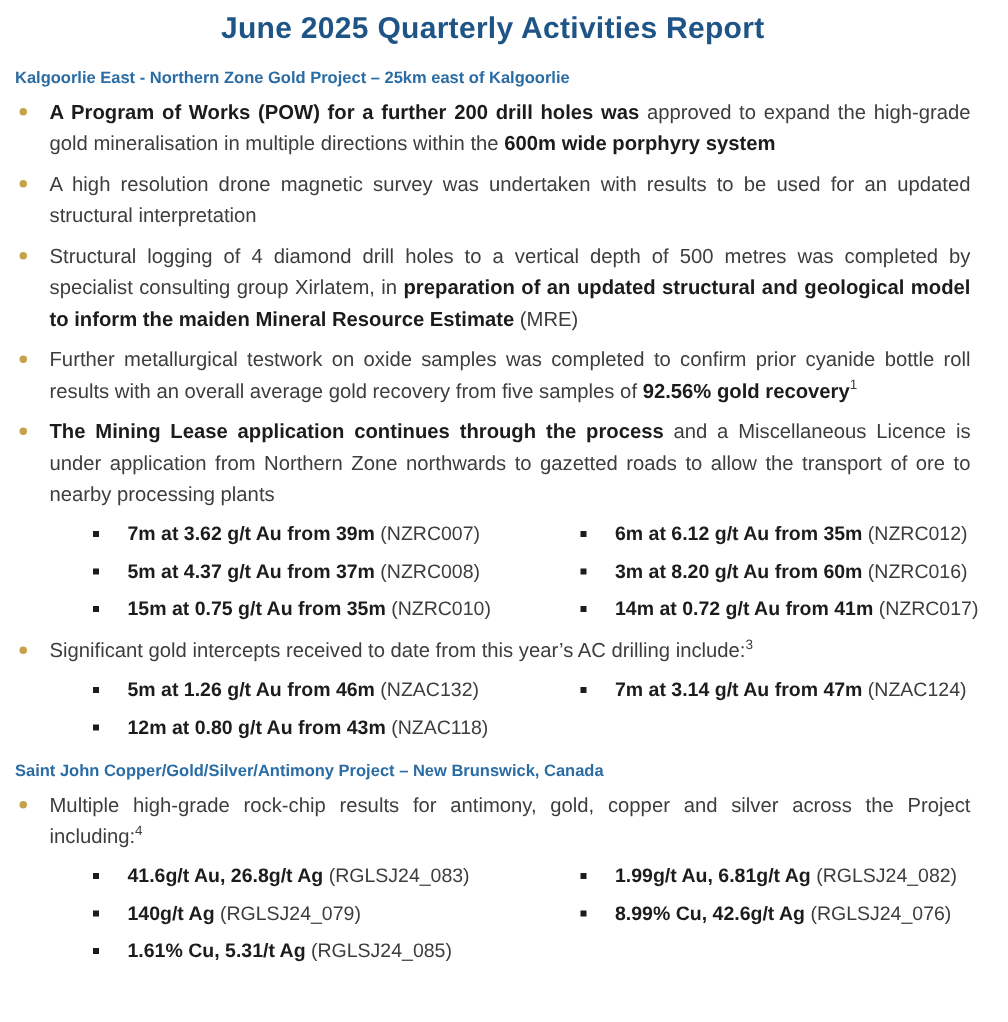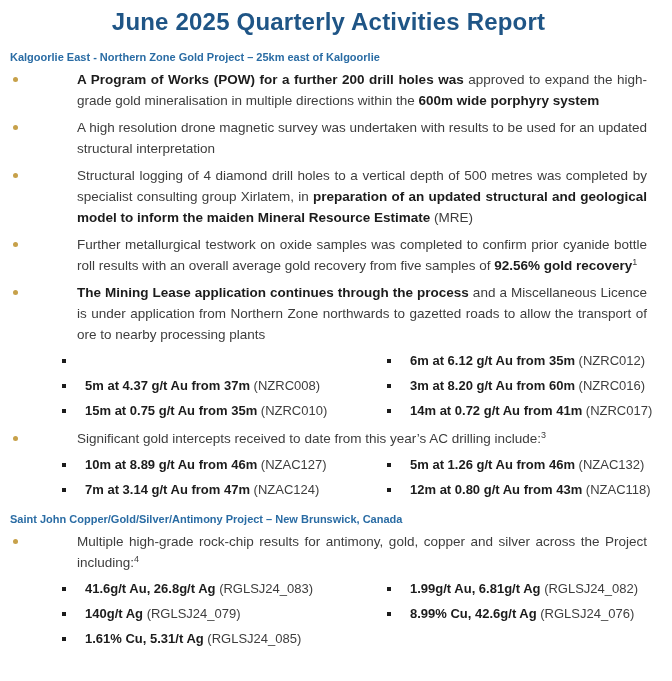--- a/index.html
+++ b/index.html
@@ -13,33 +13,33 @@
   body {
     width: 672px;
     height: 681px;
     overflow: hidden;
     font-family: "Liberation Sans", sans-serif;
     color: var(--body-color);
   }
   .page { padding: 6px 25px 0 10px; box-sizing: border-box; width: 672px; }
   .doc-title {
     text-align: center;
-    font-size: 24px;
+    font-size: 20px;
     font-weight: bold;
     color: var(--title-color);
     margin: 2px 0 15px 0;
     letter-spacing: 0.2px;
   }
   .section-heading {
     font-size: 11px;
     font-weight: bold;
     color: var(--heading-color);
     margin: 13px 0 4px 0;
   }
-  .bullet { display: flex; margin: 6px 0; gap: 44px; }
+  .bullet { display: flex; margin: 6px 0; }
   .bullet .marker-col { flex: 0 0 23px; }
   .dot {
     display: block;
     width: 5px; height: 5px;
     border-radius: 50%;
     background: var(--accent-gold);
     margin: 8px 0 0 3px;
   }
   .bullet-text {
     flex: 1;
@@ -97,20 +97,21 @@
         <span class="marker-col">
           <span class="dot"></span>
         </span>
         <div class="bullet-text"><span class="b">The Mining Lease application continues through the process</span><span> and a Miscellaneous Licence is under application from Northern Zone northwards to gazetted roads to allow the transport of ore to nearby processing plants</span></div>
       </div>
       <div class="sub-grid cols-2">
         <div class="sub-item">
           <span class="sq-col">
             <span class="sq"></span>
           </span>
+          <span><span class="sub-val">7m at 3.62 g/t Au from 39m</span><span class="sub-ref"> (NZRC007)</span></span>
         </div>
         <div class="sub-item">
           <span class="sq-col">
             <span class="sq"></span>
           </span>
           <span><span class="sub-val">6m at 6.12 g/t Au from 35m</span><span class="sub-ref"> (NZRC012)</span></span>
         </div>
         <div class="sub-item">
           <span class="sq-col">
             <span class="sq"></span>
@@ -136,26 +137,20 @@
           <span><span class="sub-val">14m at 0.72 g/t Au from 41m</span><span class="sub-ref"> (NZRC017)</span></span>
         </div>
       </div>
       <div class="bullet">
         <span class="marker-col">
           <span class="dot"></span>
         </span>
         <div class="bullet-text"><span>Significant gold intercepts received to date from this year’s AC drilling include:</span><sup>3</sup></div>
       </div>
       <div class="sub-grid cols-2">
-        <div class="sub-item">
-          <span class="sq-col">
-            <span class="sq"></span>
-          </span>
-          <span><span class="sub-val">10m at 8.89 g/t Au from 46m</span><span class="sub-ref"> (NZAC127)</span></span>
-        </div>
         <div class="sub-item">
           <span class="sq-col">
             <span class="sq"></span>
           </span>
           <span><span class="sub-val">5m at 1.26 g/t Au from 46m</span><span class="sub-ref"> (NZAC132)</span></span>
         </div>
         <div class="sub-item">
           <span class="sq-col">
             <span class="sq"></span>
           </span>

